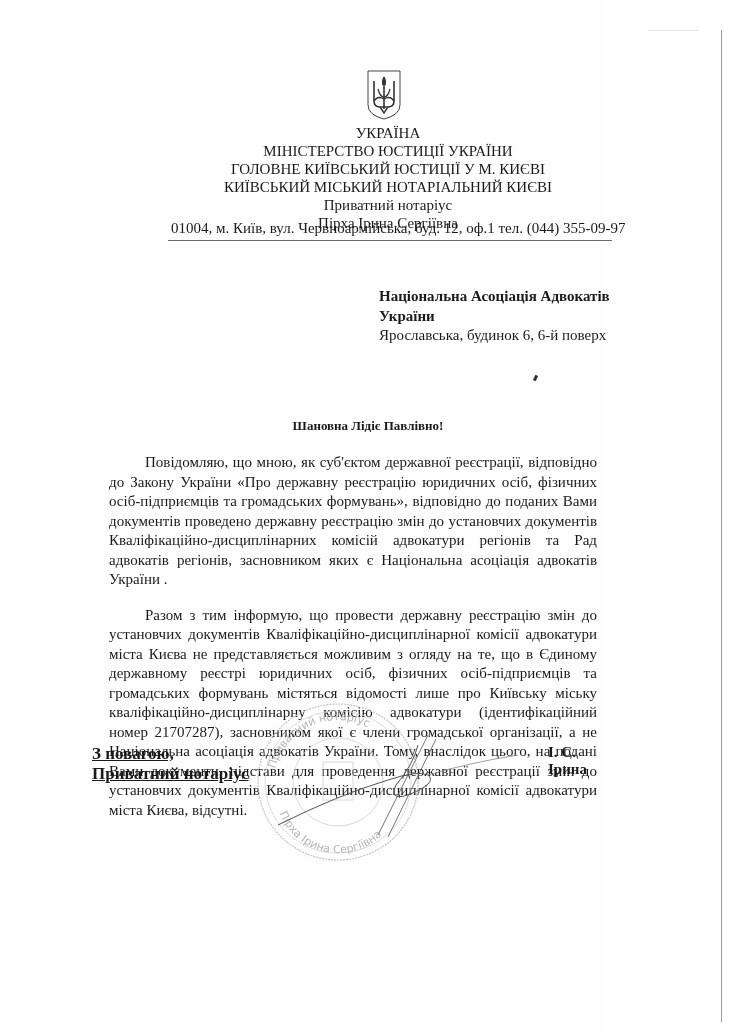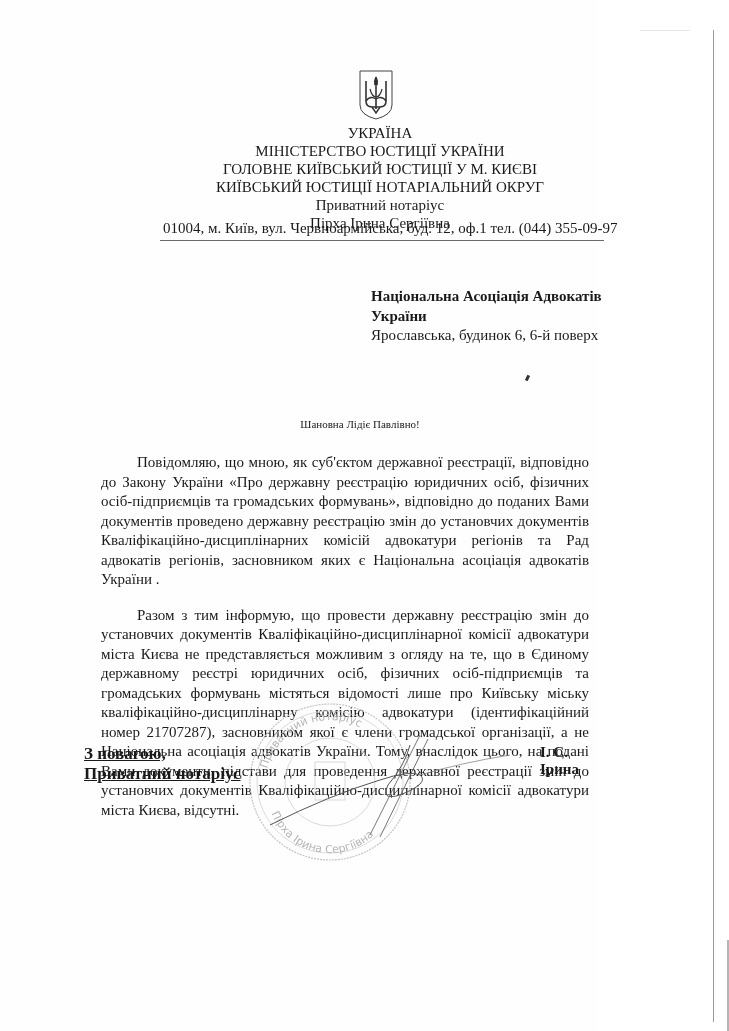--- a/index.html
+++ b/index.html
@@ -1,35 +1,35 @@
 <!DOCTYPE html>
 <html><head>
 <meta charset="utf-8">
 <style>
   html, body { margin: 0; padding: 0; background: #ffffff; }
   body { width: 729px; height: 1031px; position: relative; overflow: hidden;
          font-family: "Liberation Serif", "DejaVu Serif", serif; color: #1a1a1a; }
-  .page { position: absolute; left: 0; top: 0; width: 597px; height: 1031px; background: #fefefe; }
+  .page { position: absolute; left: 8px; top: 0; width: 597px; height: 1031px; background: #fefefe; }
   .edge-line { position: absolute; left: 713px; top: 30px; width: 1px; height: 992px; background: #9a9a9a; }
   .edge-line2 { position: absolute; left: 727px; top: 940px; width: 2px; height: 91px; background: #b5b5b5; }
   .top-faint { position: absolute; left: 640px; top: 30px; width: 50px; height: 1px; background: #e4e4e4; }
 
   .emblem { position: absolute; left: 358px; top: 69px; width: 36px; height: 52px; }
 
   .header { position: absolute; left: 100px; width: 560px; text-align: center; line-height: 18px; font-size: 15px; }
   .h-country { top: 124px; }
   .hline { display: block; height: 18px; white-space: nowrap; }
   .address-line { position: absolute; left: 163px; top: 220px; font-size: 15px; white-space: nowrap; }
   .rule { position: absolute; left: 160px; top: 240px; width: 444px; height: 1px; background: #6a6a6a; }
 
   .recipient { position: absolute; left: 371px; top: 287px; font-size: 15px; line-height: 19.5px; width: 290px; }
   .recipient .name { font-weight: bold; }
   .pen-mark { position: absolute; left: 526px; top: 375px; width: 3px; height: 6px; background: #333; transform: rotate(25deg); }
 
-  .salutation { position: absolute; left: 80px; width: 560px; top: 418px; text-align: center; font-weight: normal; font-size: 11px; }
+  .salutation { position: absolute; left: 80px; width: 560px; top: 418px; text-align: center; font-weight: bold; font-size: 13px; }
 
   .body { position: absolute; left: 85px; top: 437px; width: 520px; font-size: 15px; line-height: 19.5px; text-align: justify; }
   .body p { margin: 16px; text-indent: 36px; }
 
   .closing { position: absolute; left: 84px; top: 744px; font-weight: bold; font-size: 17px; line-height: 19.5px; text-decoration: underline; }
   .signer { position: absolute; left: 540px; top: 744px; font-weight: bold; font-size: 15px; }
 
   .stamp { position: absolute; left: 245px; top: 700px; width: 170px; height: 165px; }
   .signature { position: absolute; left: 270px; top: 735px; width: 240px; height: 110px; }
 </style>
@@ -47,21 +47,21 @@
     <path d="M8 12 L8 32 Q8 38 14 38 L22 38 Q28 38 28 32 L28 12" stroke="#333" stroke-width="1.6" fill="none"></path>
     <path d="M8 32 Q12 26 18 30 Q24 26 28 32" stroke="#333" stroke-width="1.4" fill="none"></path>
     <path d="M14 38 L18 44 L22 38" stroke="#333" stroke-width="1.4" fill="none"></path>
     <path d="M12 20 Q14 28 18 28 Q22 28 24 20" stroke="#333" stroke-width="1.2" fill="none"></path>
   </svg>
 
   <div class="header h-country">
     <span class="hline">УКРАЇНА</span>
     <span class="hline">МІНІСТЕРСТВО ЮСТИЦІЇ УКРАЇНИ</span>
     <span class="hline">ГОЛОВНЕ КИЇВСЬКИЙ ЮСТИЦІЇ У М. КИЄВІ</span>
-    <span class="hline">КИЇВСЬКИЙ ЮСТИЦІЇ НОТАРІАЛЬНИЙ ОКРУГ</span>
+    <span class="hline">КИЇВСЬКИЙ МІСЬКИЙ НОТАРІАЛЬНИЙ КИЄВІ</span>
     <span class="hline">Приватний нотаріус</span>
     <span class="hline">Пірха Ірина Сергіївна</span>
   </div>
   <div class="address-line">01004, м. Київ, вул. Червноармійська, буд. 12, оф.1 тел. (044) 355-09-97</div>
   <div class="rule"></div>
 
   <div class="recipient">
     <div class="name">Національна Асоціація Адвокатів</div>
     <div class="name">України</div>
     <div>Ярославська, будинок 6, 6-й поверх</div>

